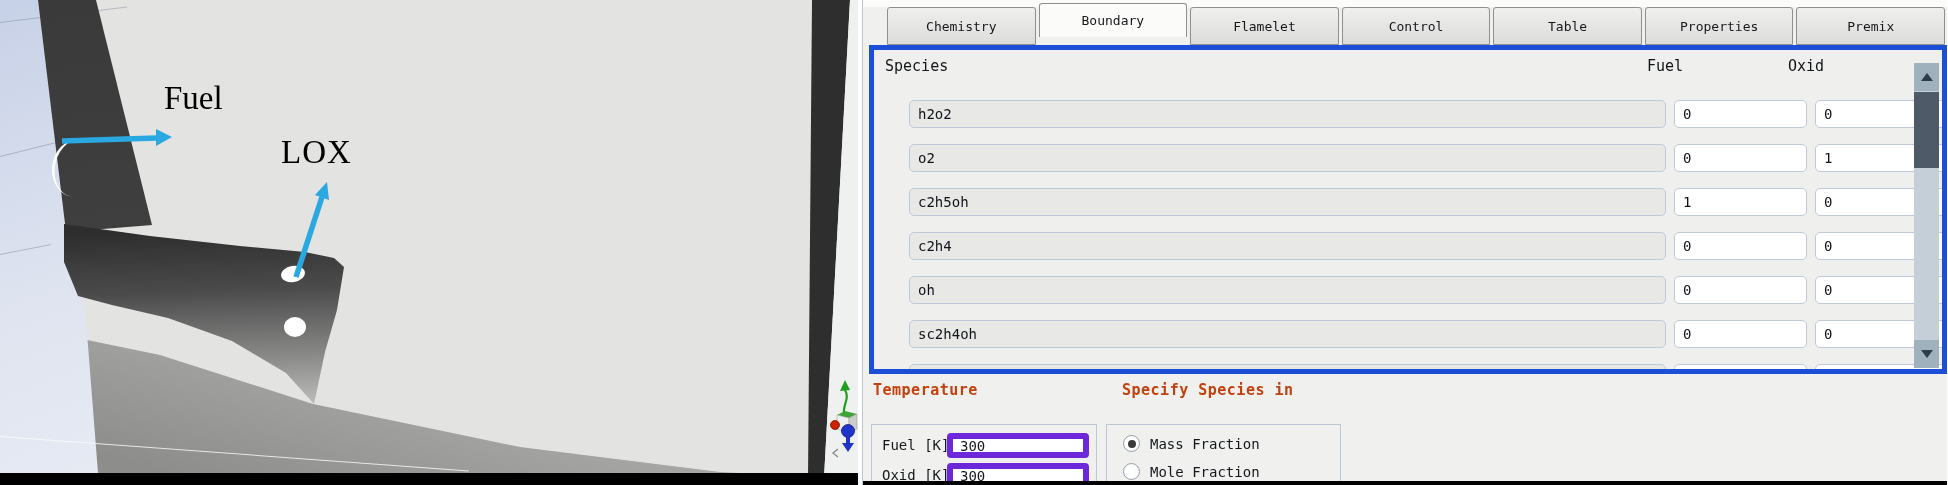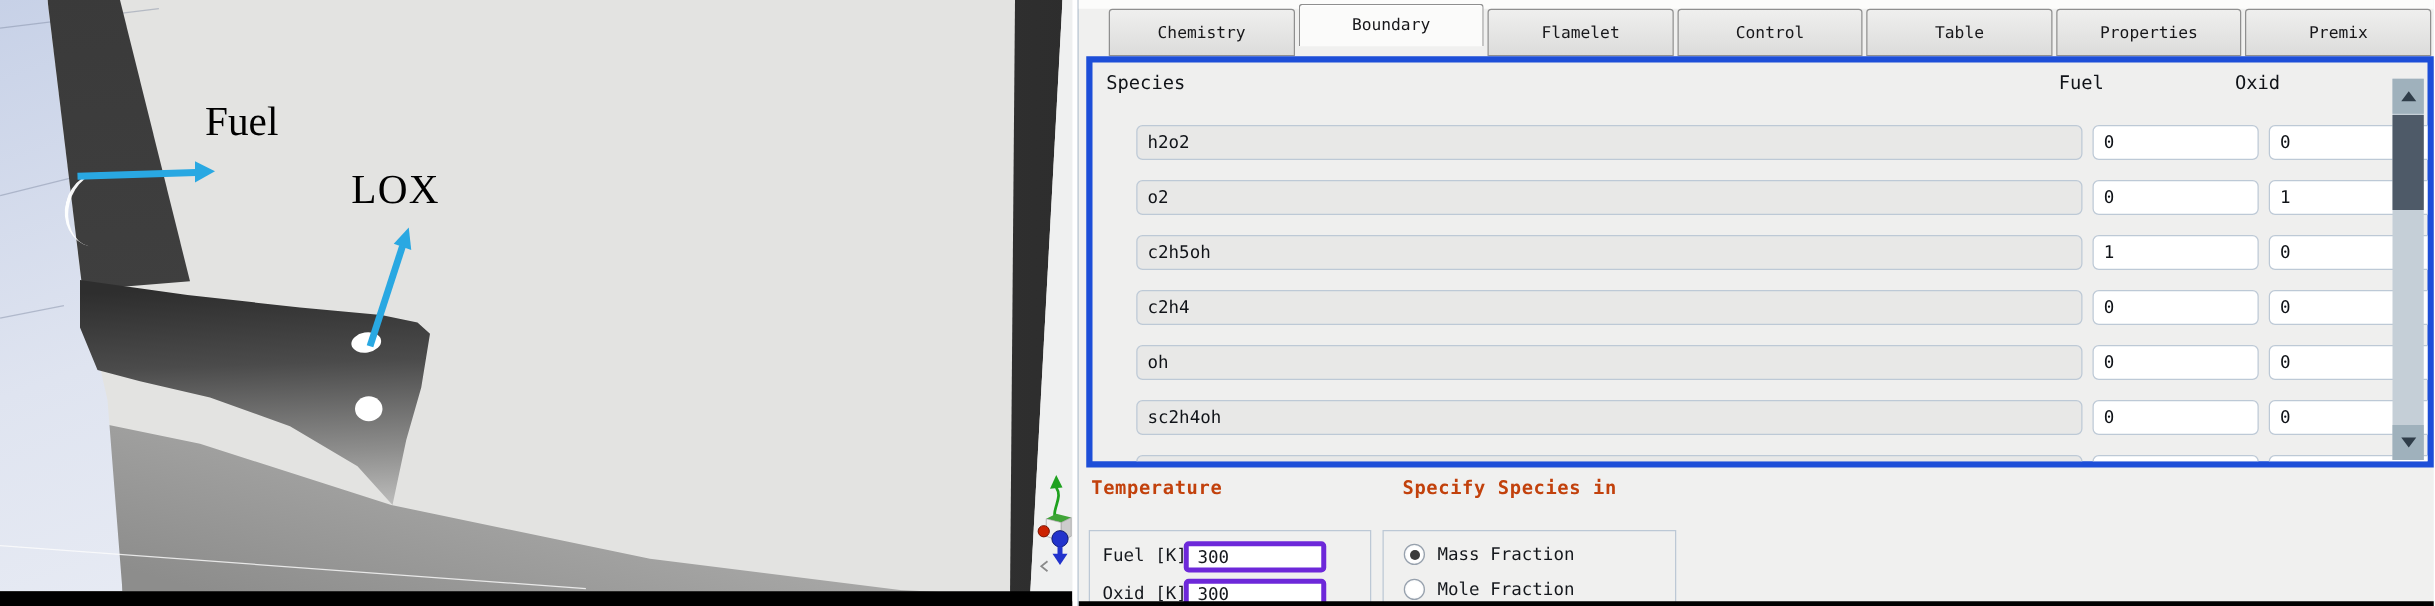--- a/index.html
+++ b/index.html
@@ -63,21 +63,21 @@
   .tri-down{width:0;height:0;border-left:6px solid transparent;border-right:6px solid transparent;border-top:8px solid #2f3d49;}
   #sthumb{position:absolute;left:0;top:29px;width:25px;height:76px;background:#4e5a68;}
   
   .group-title{position:absolute;top:381px;font-size:15px;font-weight:bold;color:#c2410c;letter-spacing:.5px;}
   #temp-title{left:10px;}
   #spec-title{left:243px;margin-left:16px;}
   .groupbox{position:absolute;top:424px;height:78px;border:1px solid #bcc8d5;box-sizing:border-box;background:#f0f0ef;}
   #temp-box{left:8px;width:226px;}
   #spec-box{left:243px;width:235px;}
   .fld-label{position:absolute;left:10px;font-size:14px;font-weight:500;color:#14171c;}
-  .fld-input{position:absolute;left:75px;width:114px;height:25px;box-sizing:border-box;background:#fff;border:4px solid #6d28d9;border-radius:4px;
+  .fld-input{position:absolute;left:75px;width:142px;height:25px;box-sizing:border-box;background:#fff;border:6px solid #6d28d9;border-radius:4px;
     font-family:"DejaVu Sans Mono","Liberation Mono",monospace;font-size:14px;color:#14171c;padding:0 0 0 7px;outline:none;}
   .radio-row{position:absolute;left:16px;display:flex;align-items:flex-end;gap:10px;}
   .radio{width:17px;height:17px;border-radius:50%;border:1px solid #97a1ad;background:radial-gradient(#ffffff 55%,#e7ebef);box-sizing:border-box;position:relative;}
   .radio-row.selected .radio::after{content:"";position:absolute;left:3.5px;top:3.5px;width:8px;height:8px;border-radius:50%;background:#3b3b3b;}
   .radio-label{font-size:14px;font-weight:500;color:#14171c;}
   #panel-black{position:absolute;left:0;right:0;top:481px;height:4px;background:#000;}
 </style>
 </head>
 <body>
 

